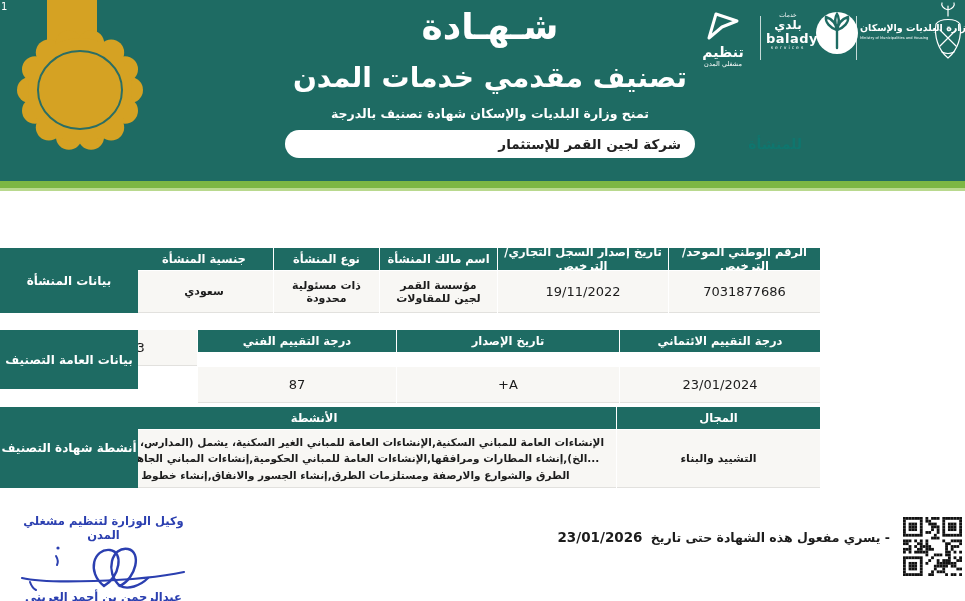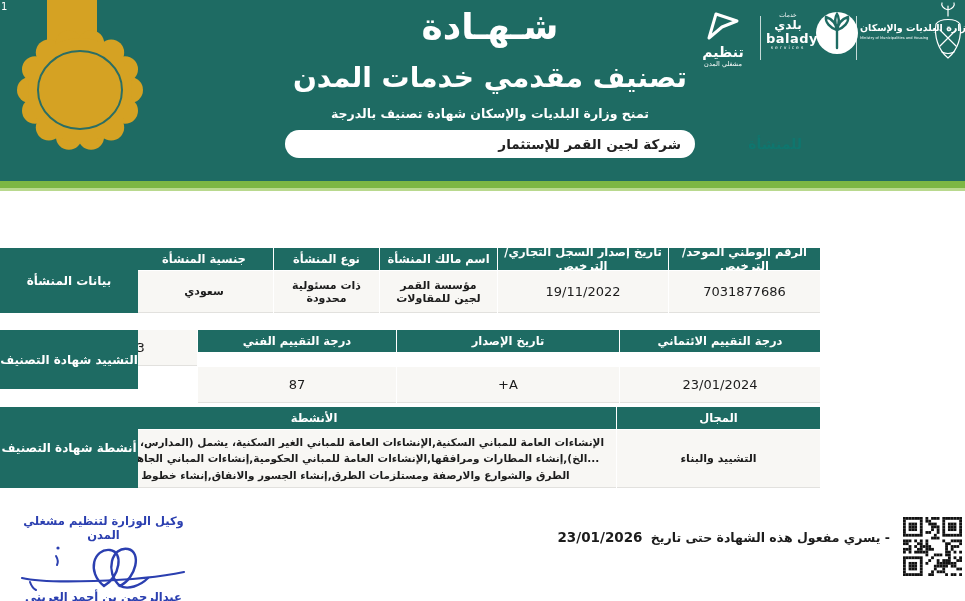--- a/index.html
+++ b/index.html
@@ -177,21 +177,21 @@
 
   <div class="tbl t2">
     <div class="th">درجة التقييم الائتماني</div>
     <div class="th">تاريخ الإصدار</div>
     <div class="th">درجة التقييم الفني</div>
     <div class="td">2024000963</div>
     <div class="td">23/01/2024</div>
     <div class="td">A+</div>
     <div class="td">87</div>
   </div>
-  <div class="side-label sl2">التشييد شهادة التصنيف</div>
+  <div class="side-label sl2">بيانات العامة التصنيف</div>
 
   <div class="tbl t3">
     <div class="th">المجال</div>
     <div class="th">الأنشطة</div>
     <div class="td small">التشييد والبناء</div>
     <div class="td activities">الإنشاءات العامة للمباني السكنية,الإنشاءات العامة للمباني الغير السكنية، يشمل (المدارس، المستشفيات، الفنادق ...الخ),إنشاء المطارات ومرافقها,الإنشاءات العامة للمباني الحكومية,إنشاءات المباني الجاهزة في المواقع,إنشاء الطرق والشوارع والارصفة ومستلزمات الطرق,إنشاء الجسور والانفاق,إنشاء خطوط السكك الحديدية</div>
   </div>
   <div class="side-label sl3">أنشطة شهادة التصنيف</div>
 
   <svg class="qr" viewBox="0 0 21 21">

